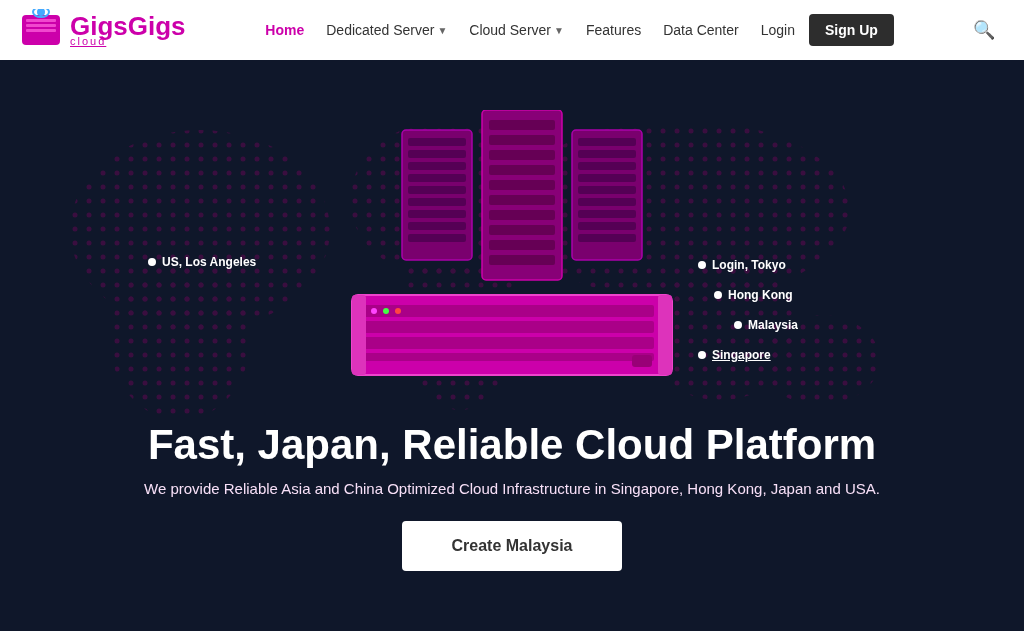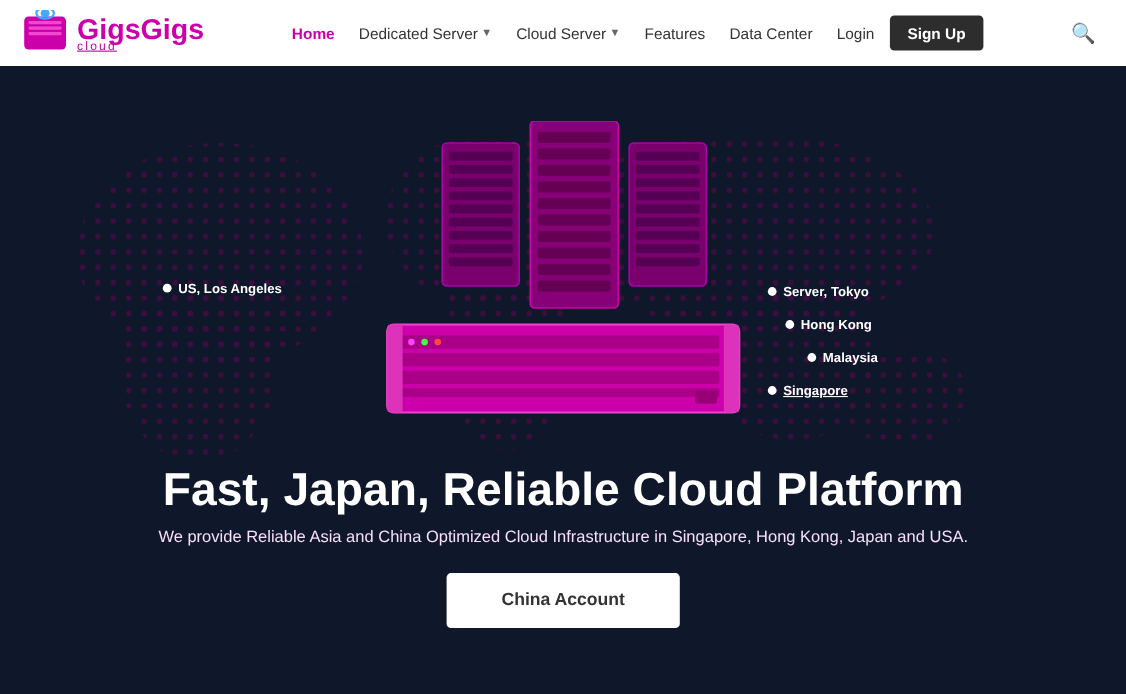--- a/index.html
+++ b/index.html
@@ -263,21 +263,21 @@
     <ellipse cx="820" cy="290" rx="60" ry="45" fill="url(#dots)"></ellipse>
   </svg>
 
   <div class="location-labels">
     <div class="loc-label" style="top:195px; left:148px;">
       <div class="loc-dot"></div>
       <span>US, Los Angeles</span>
     </div>
     <div class="loc-label" style="top:198px; left:698px;">
       <div class="loc-dot"></div>
-      <span>Server, Tokyo</span>
+      <span>Login, Tokyo</span>
     </div>
     <div class="loc-label" style="top:228px; left:714px;">
       <div class="loc-dot"></div>
       <span>Hong Kong</span>
     </div>
     <div class="loc-label" style="top:258px; left:734px;">
       <div class="loc-dot"></div>
       <span>Malaysia</span>
     </div>
     <div class="loc-label" style="top:288px; left:698px;text-decoration:underline;">
@@ -337,16 +337,16 @@
       <circle cx="64" cy="201" r="3" fill="#44ff44"></circle>
       <circle cx="76" cy="201" r="3" fill="#ff4444"></circle>
 
       <rect x="310" y="245" width="20" height="12" rx="3" fill="#990077"></rect>
     </svg>
   </div>
 
   <div class="hero-content">
     <h1 class="hero-title">Fast, Japan, Reliable Cloud Platform</h1>
     <p class="hero-subtitle">We provide Reliable Asia and China Optimized Cloud Infrastructure in Singapore, Hong Kong, Japan and USA.</p>
-    <button class="btn-create">China Account</button>
+    <button class="btn-create">Create Malaysia</button>
   </div>
 
 </section>
 
 </body></html>

